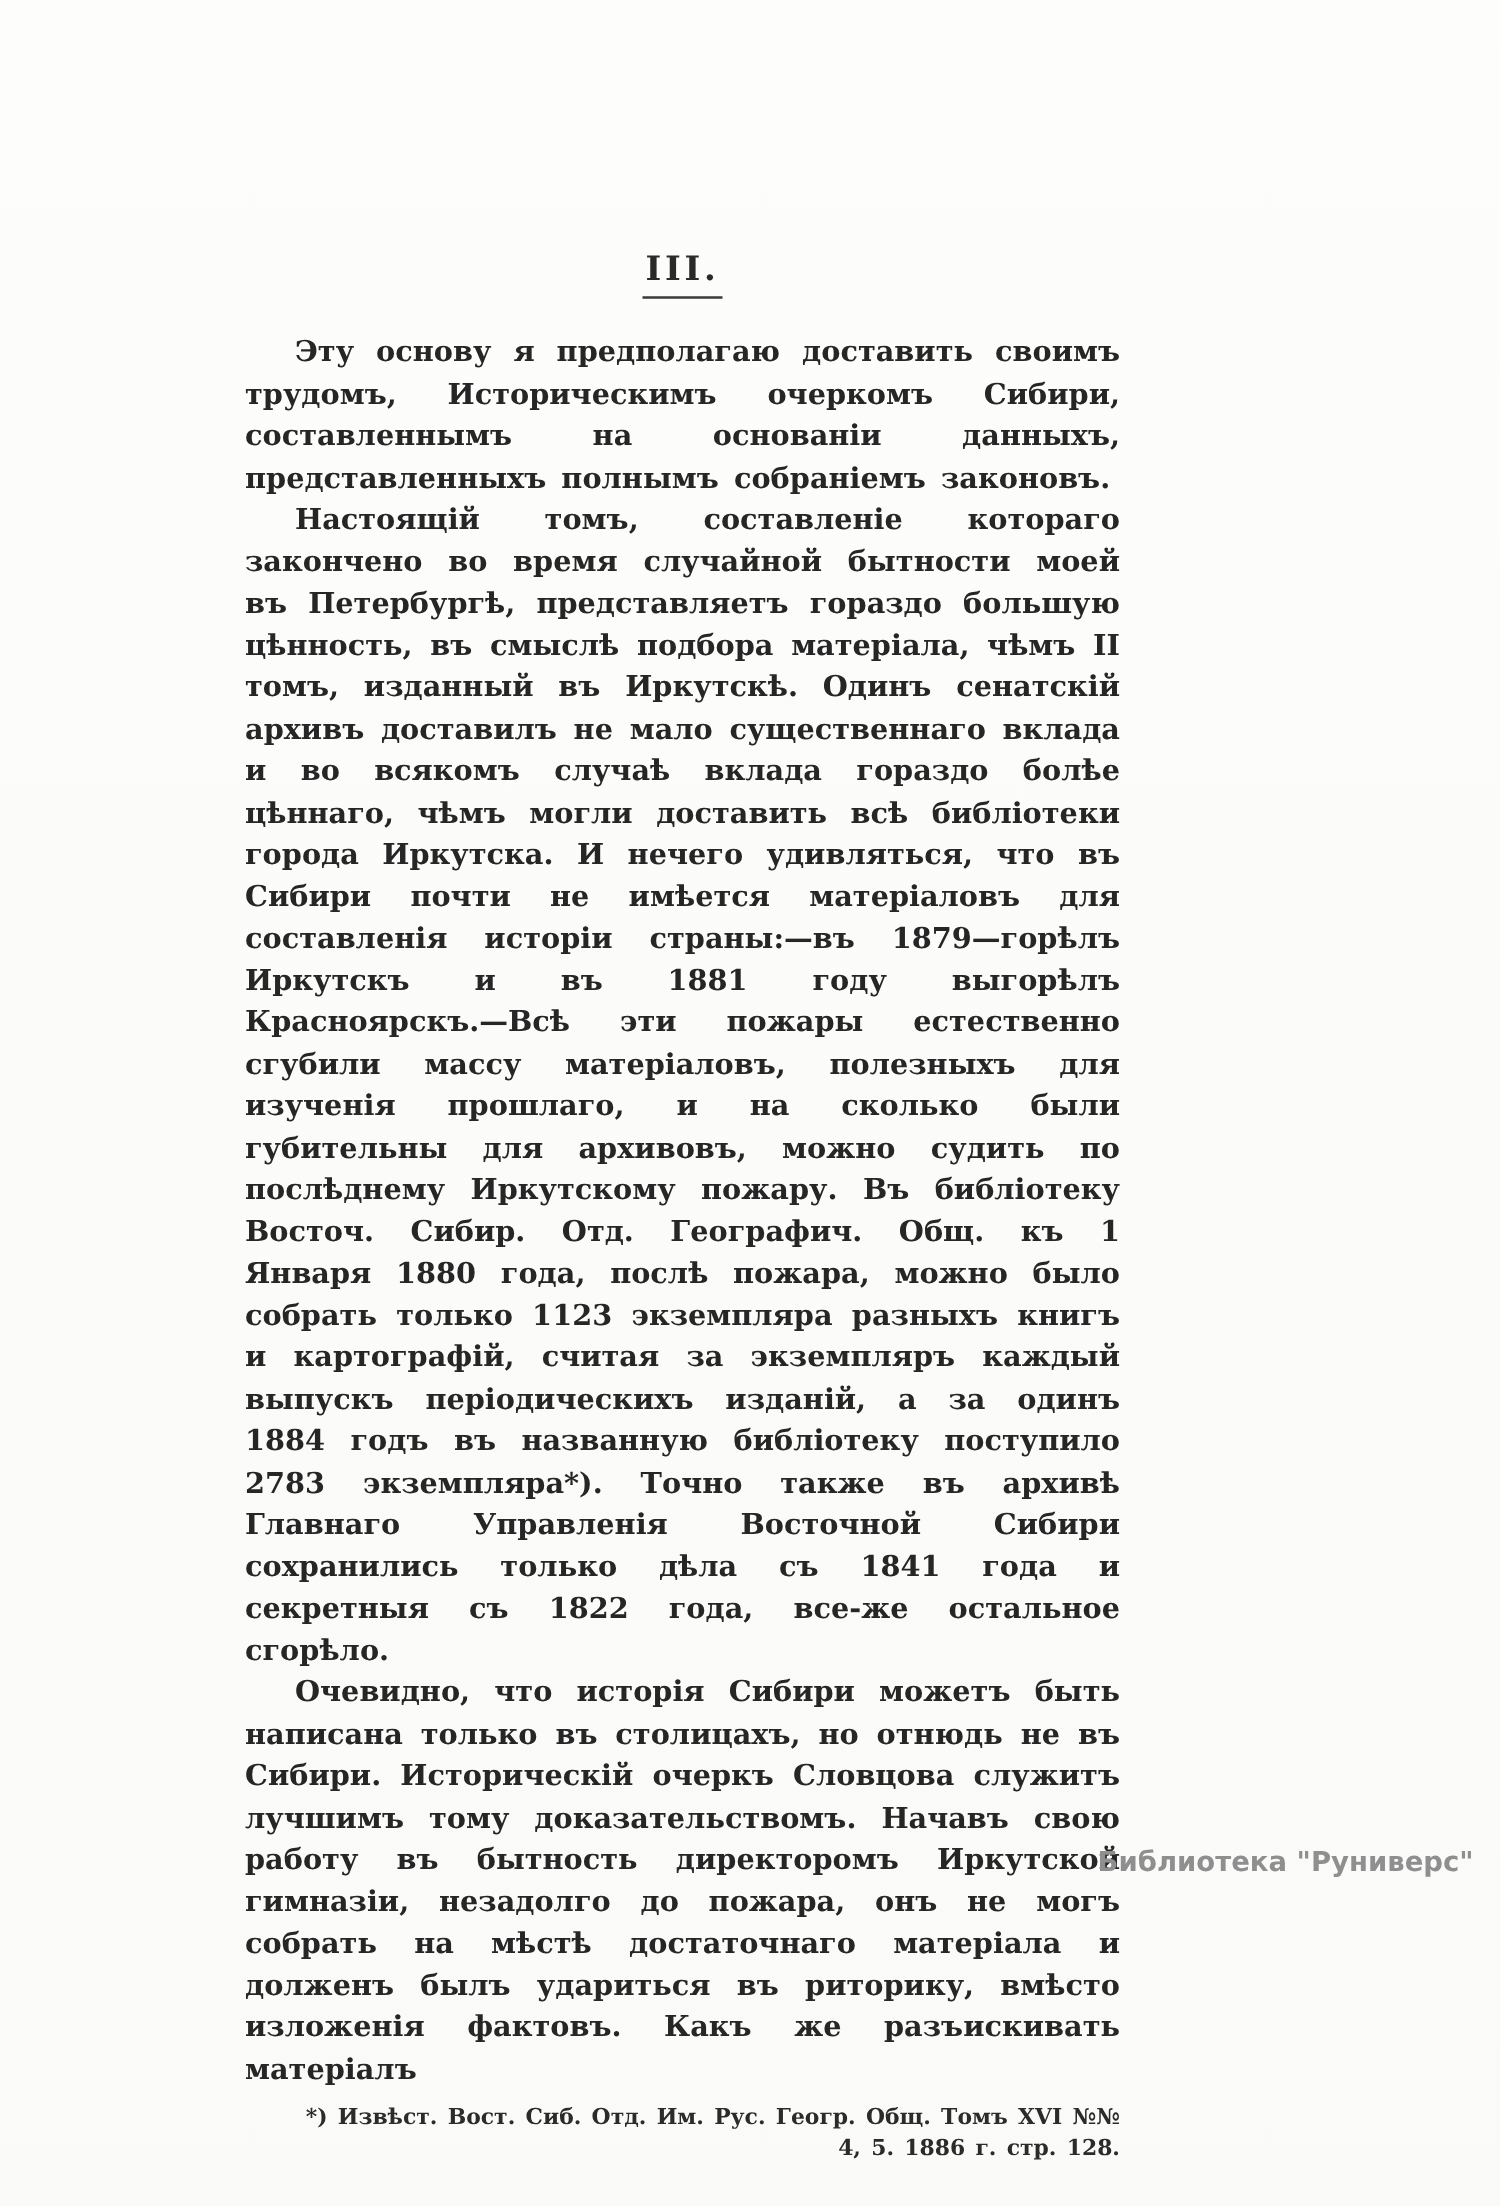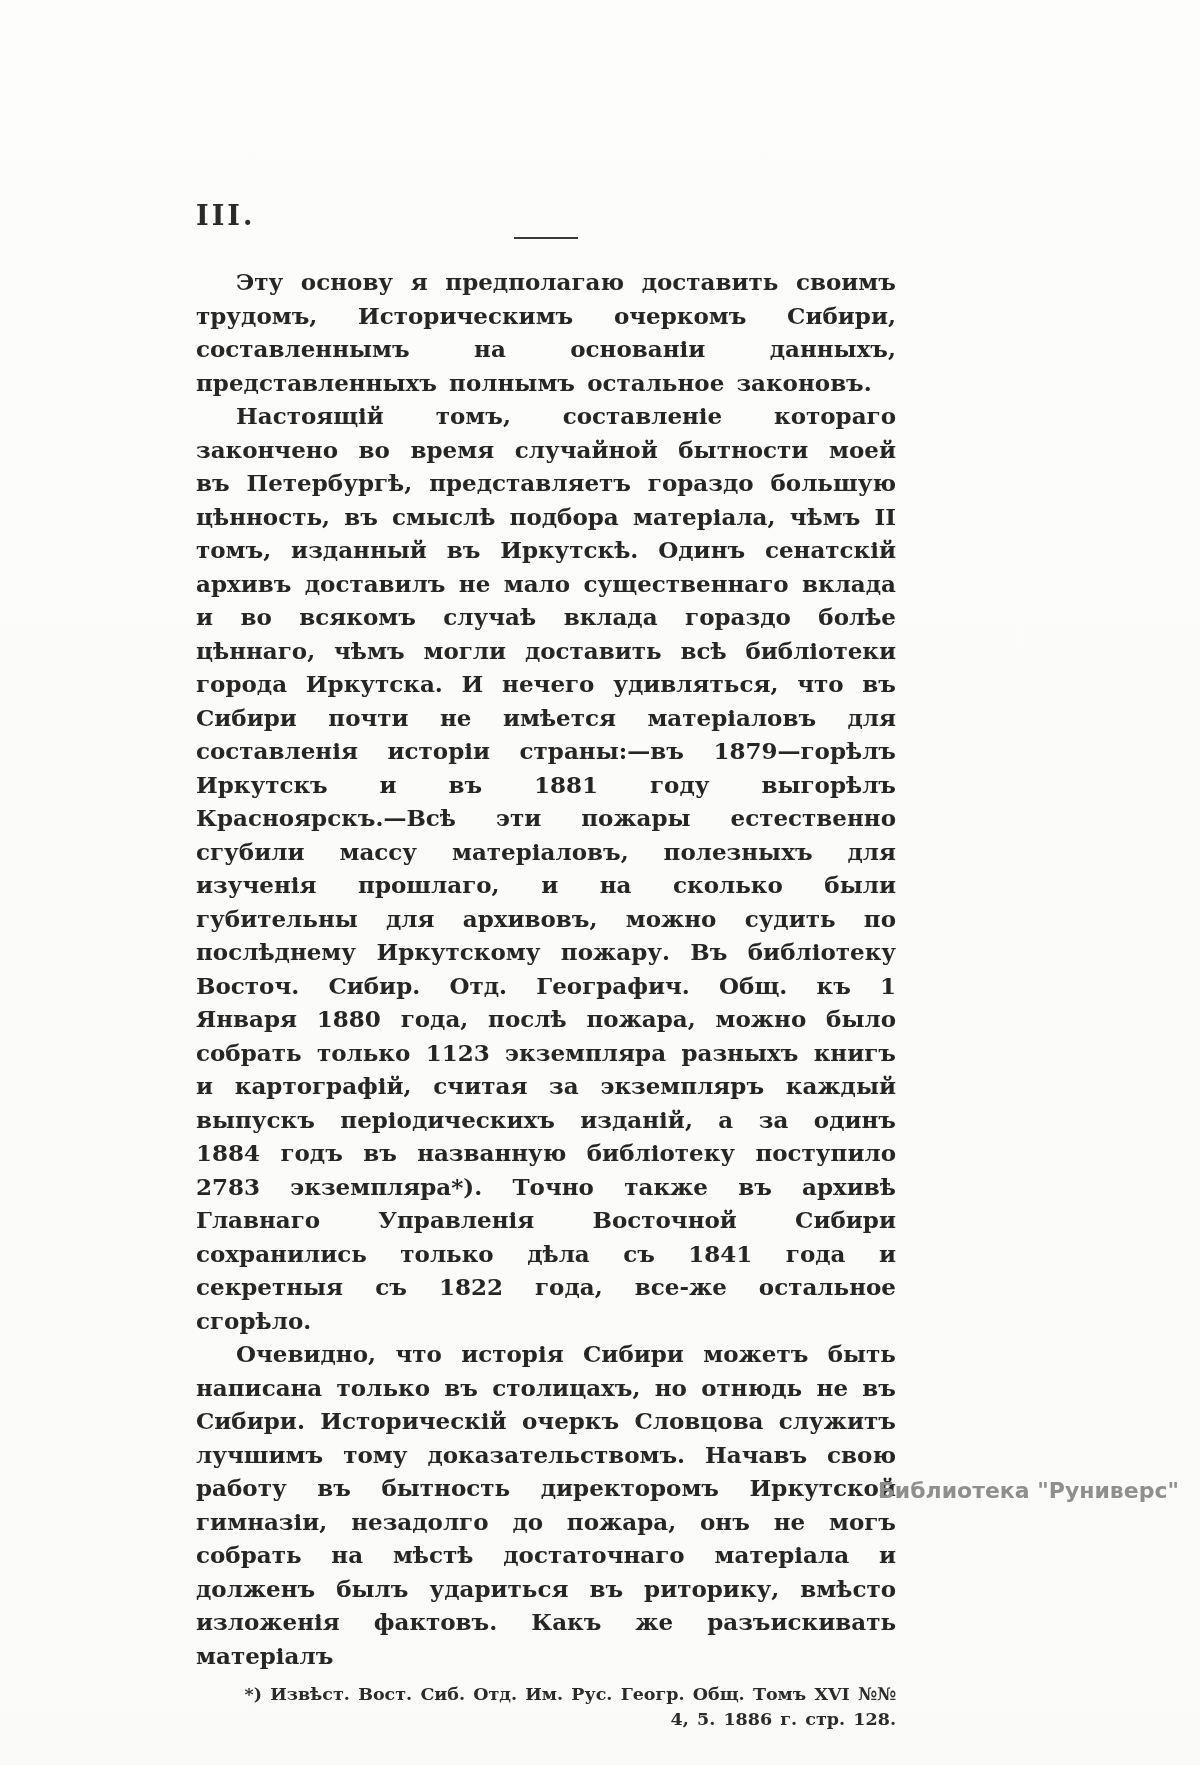--- a/index.html
+++ b/index.html
@@ -23,20 +23,21 @@
     height: 1765px;
     background: linear-gradient(180deg, #fdfdfb 0%, #fbfbf9 60%, #fafaf8 100%);
   }
   .text-column {
     position: absolute;
     left: 196px;
     top: 200px;
     width: 700px;
   }
   .section-heading {
+    text-align: center;
     font-size: 27px;
     font-weight: 600;
     letter-spacing: 3px;
     color: #2a2a2a;
     margin: 0 0 6px 0;
   }
   .heading-rule {
     width: 64px;
     height: 0;
     border-top: 2px solid #3a3a3a;
@@ -78,21 +79,21 @@
 
 <div class="scan-page">
 
   <div class="text-column">
 
     <div class="section-heading">III.</div>
 
     <div class="heading-rule"></div>
 
     <div class="body-text">
-      <p>Эту основу я предполагаю доставить своимъ трудомъ, Историческимъ очеркомъ Сибири, составленнымъ на основаніи данныхъ, представленныхъ полнымъ остальное законовъ.</p>
+      <p>Эту основу я предполагаю доставить своимъ трудомъ, Историческимъ очеркомъ Сибири, составленнымъ на основаніи данныхъ, представленныхъ полнымъ собраніемъ законовъ.</p>
       <p>Настоящій томъ, составленіе котораго закончено во время случайной бытности моей въ Петербургѣ, представляетъ гораздо большую цѣнность, въ смыслѣ подбора матеріала, чѣмъ II томъ, изданный въ Иркутскѣ. Одинъ сенатскій архивъ доставилъ не мало существеннаго вклада и во всякомъ случаѣ вклада гораздо болѣе цѣннаго, чѣмъ могли доставить всѣ библіотеки города Иркутска. И нечего удивляться, что въ Сибири почти не имѣется матеріаловъ для составленія исторіи страны:—въ 1879—горѣлъ Иркутскъ и въ 1881 году выгорѣлъ Красноярскъ.—Всѣ эти пожары естественно сгубили массу матеріаловъ, полезныхъ для изученія прошлаго, и на сколько были губительны для архивовъ, можно судить по послѣднему Иркутскому пожару. Въ библіотеку Восточ. Сибир. Отд. Географич. Общ. къ 1 Января 1880 года, послѣ пожара, можно было собрать только 1123 экземпляра разныхъ книгъ и картографій, считая за экземпляръ каждый выпускъ періодическихъ изданій, а за одинъ 1884 годъ въ названную библіотеку поступило 2783 экземпляра*). Точно также въ архивѣ Главнаго Управленія Восточной Сибири сохранились только дѣла съ 1841 года и секретныя съ 1822 года, все-же остальное сгорѣло.</p>
       <p>Очевидно, что исторія Сибири можетъ быть написана только въ столицахъ, но отнюдь не въ Сибири. Историческій очеркъ Словцова служитъ лучшимъ тому доказательствомъ. Начавъ свою работу въ бытность директоромъ Иркутской гимназіи, незадолго до пожара, онъ не могъ собрать на мѣстѣ достаточнаго матеріала и долженъ былъ удариться въ риторику, вмѣсто изложенія фактовъ. Какъ же разъискивать матеріалъ</p>
     </div>
 
     <div class="footnote">*) Извѣст. Вост. Сиб. Отд. Им. Рус. Геогр. Общ. Томъ XVI №№ 4, 5. 1886 г. стр. 128.</div>
 
   </div>
 
   <div class="watermark">Библиотека "Руниверс"</div>
 

